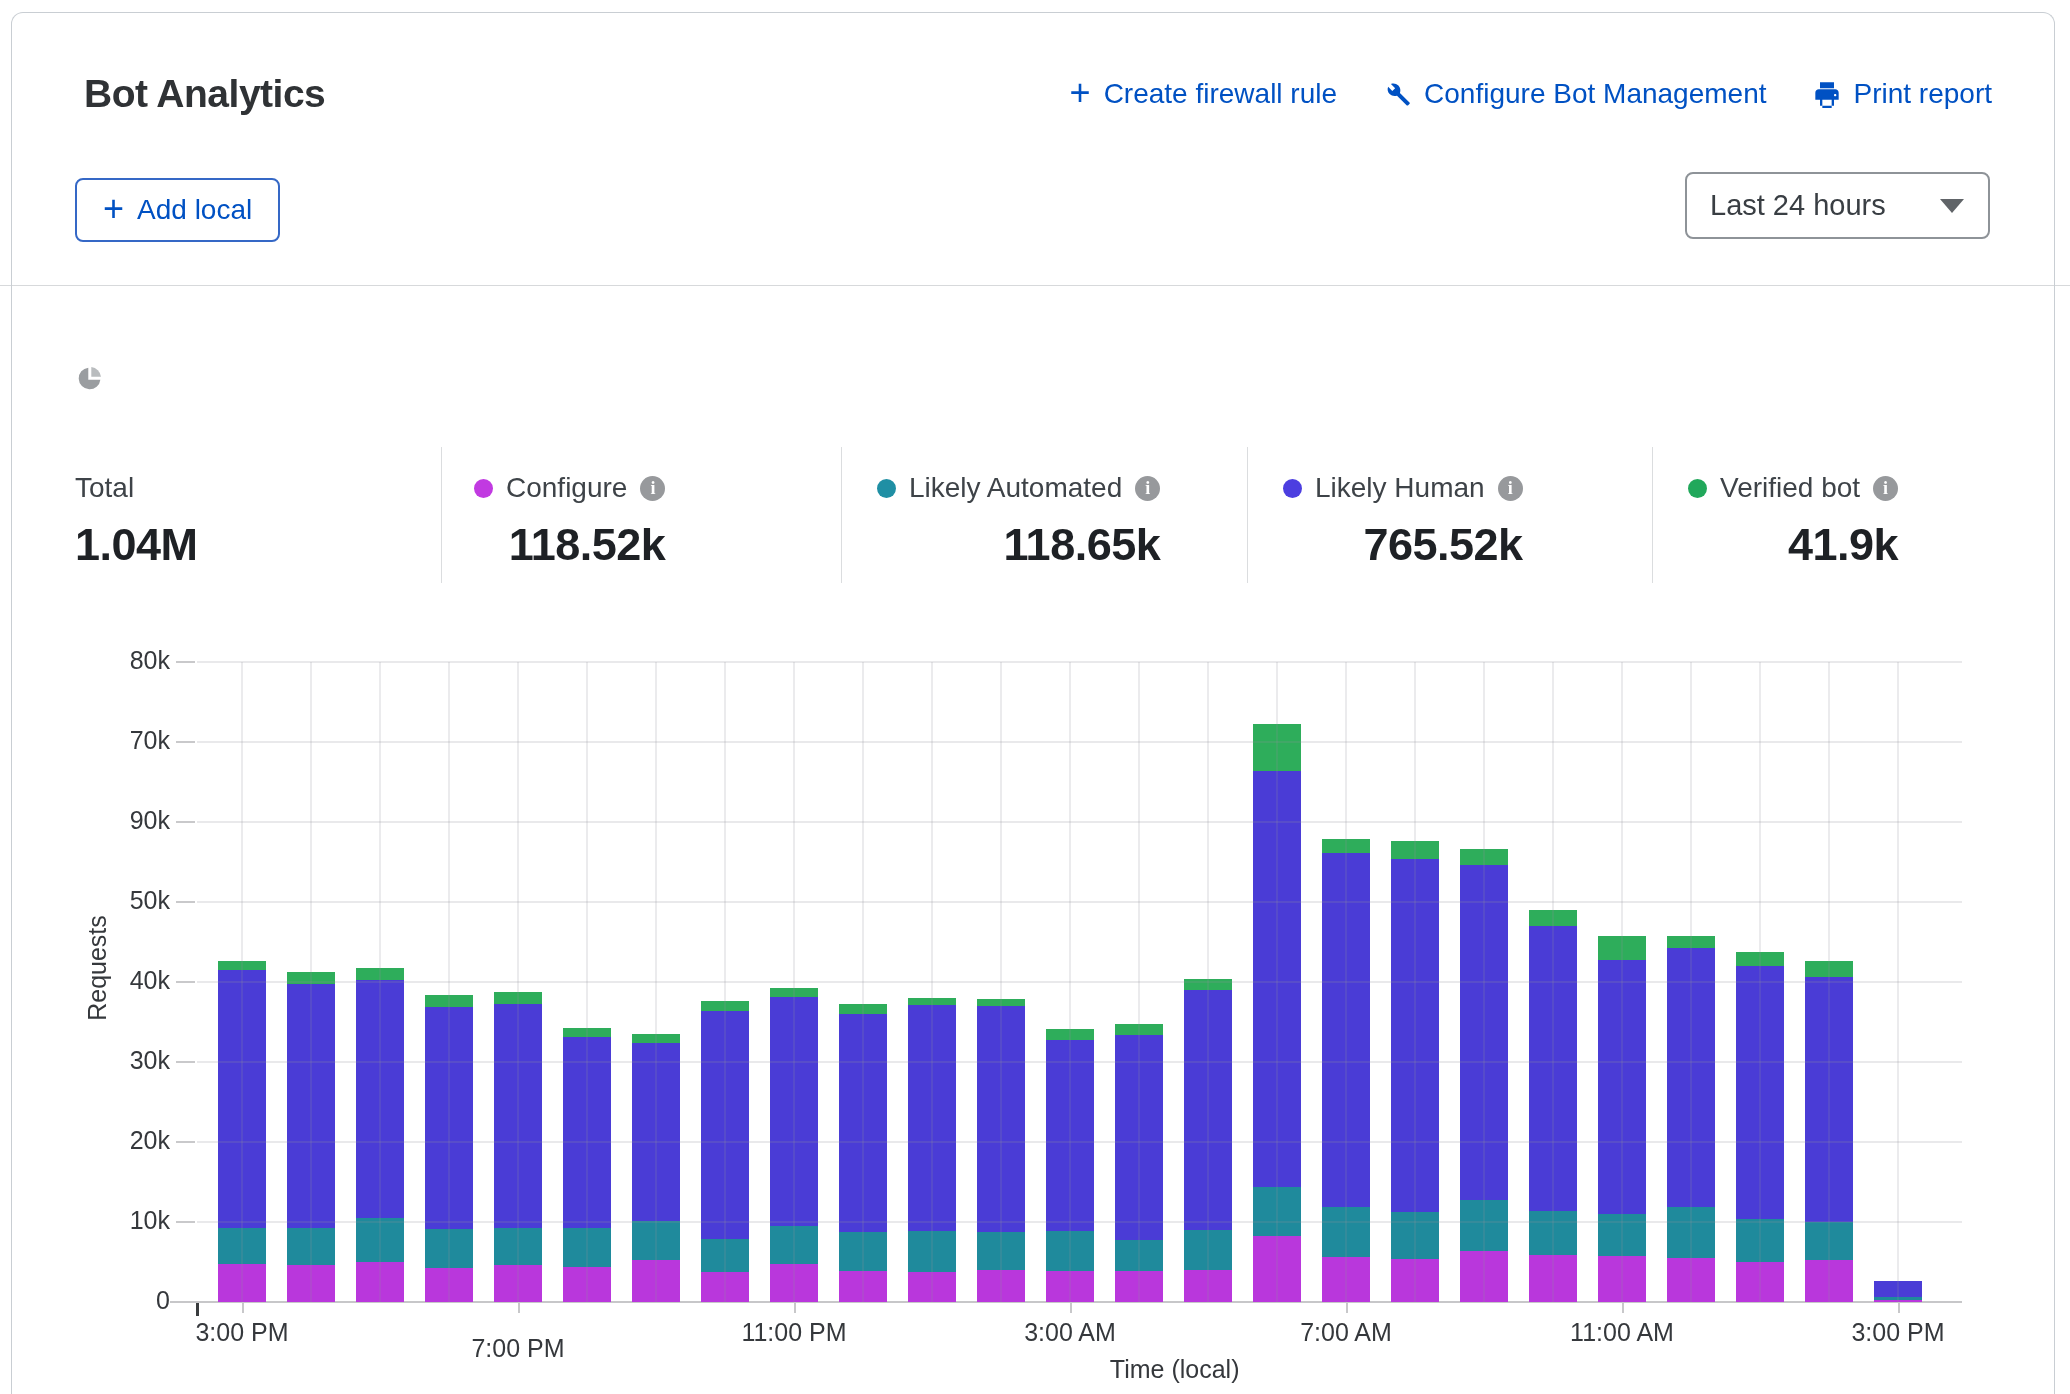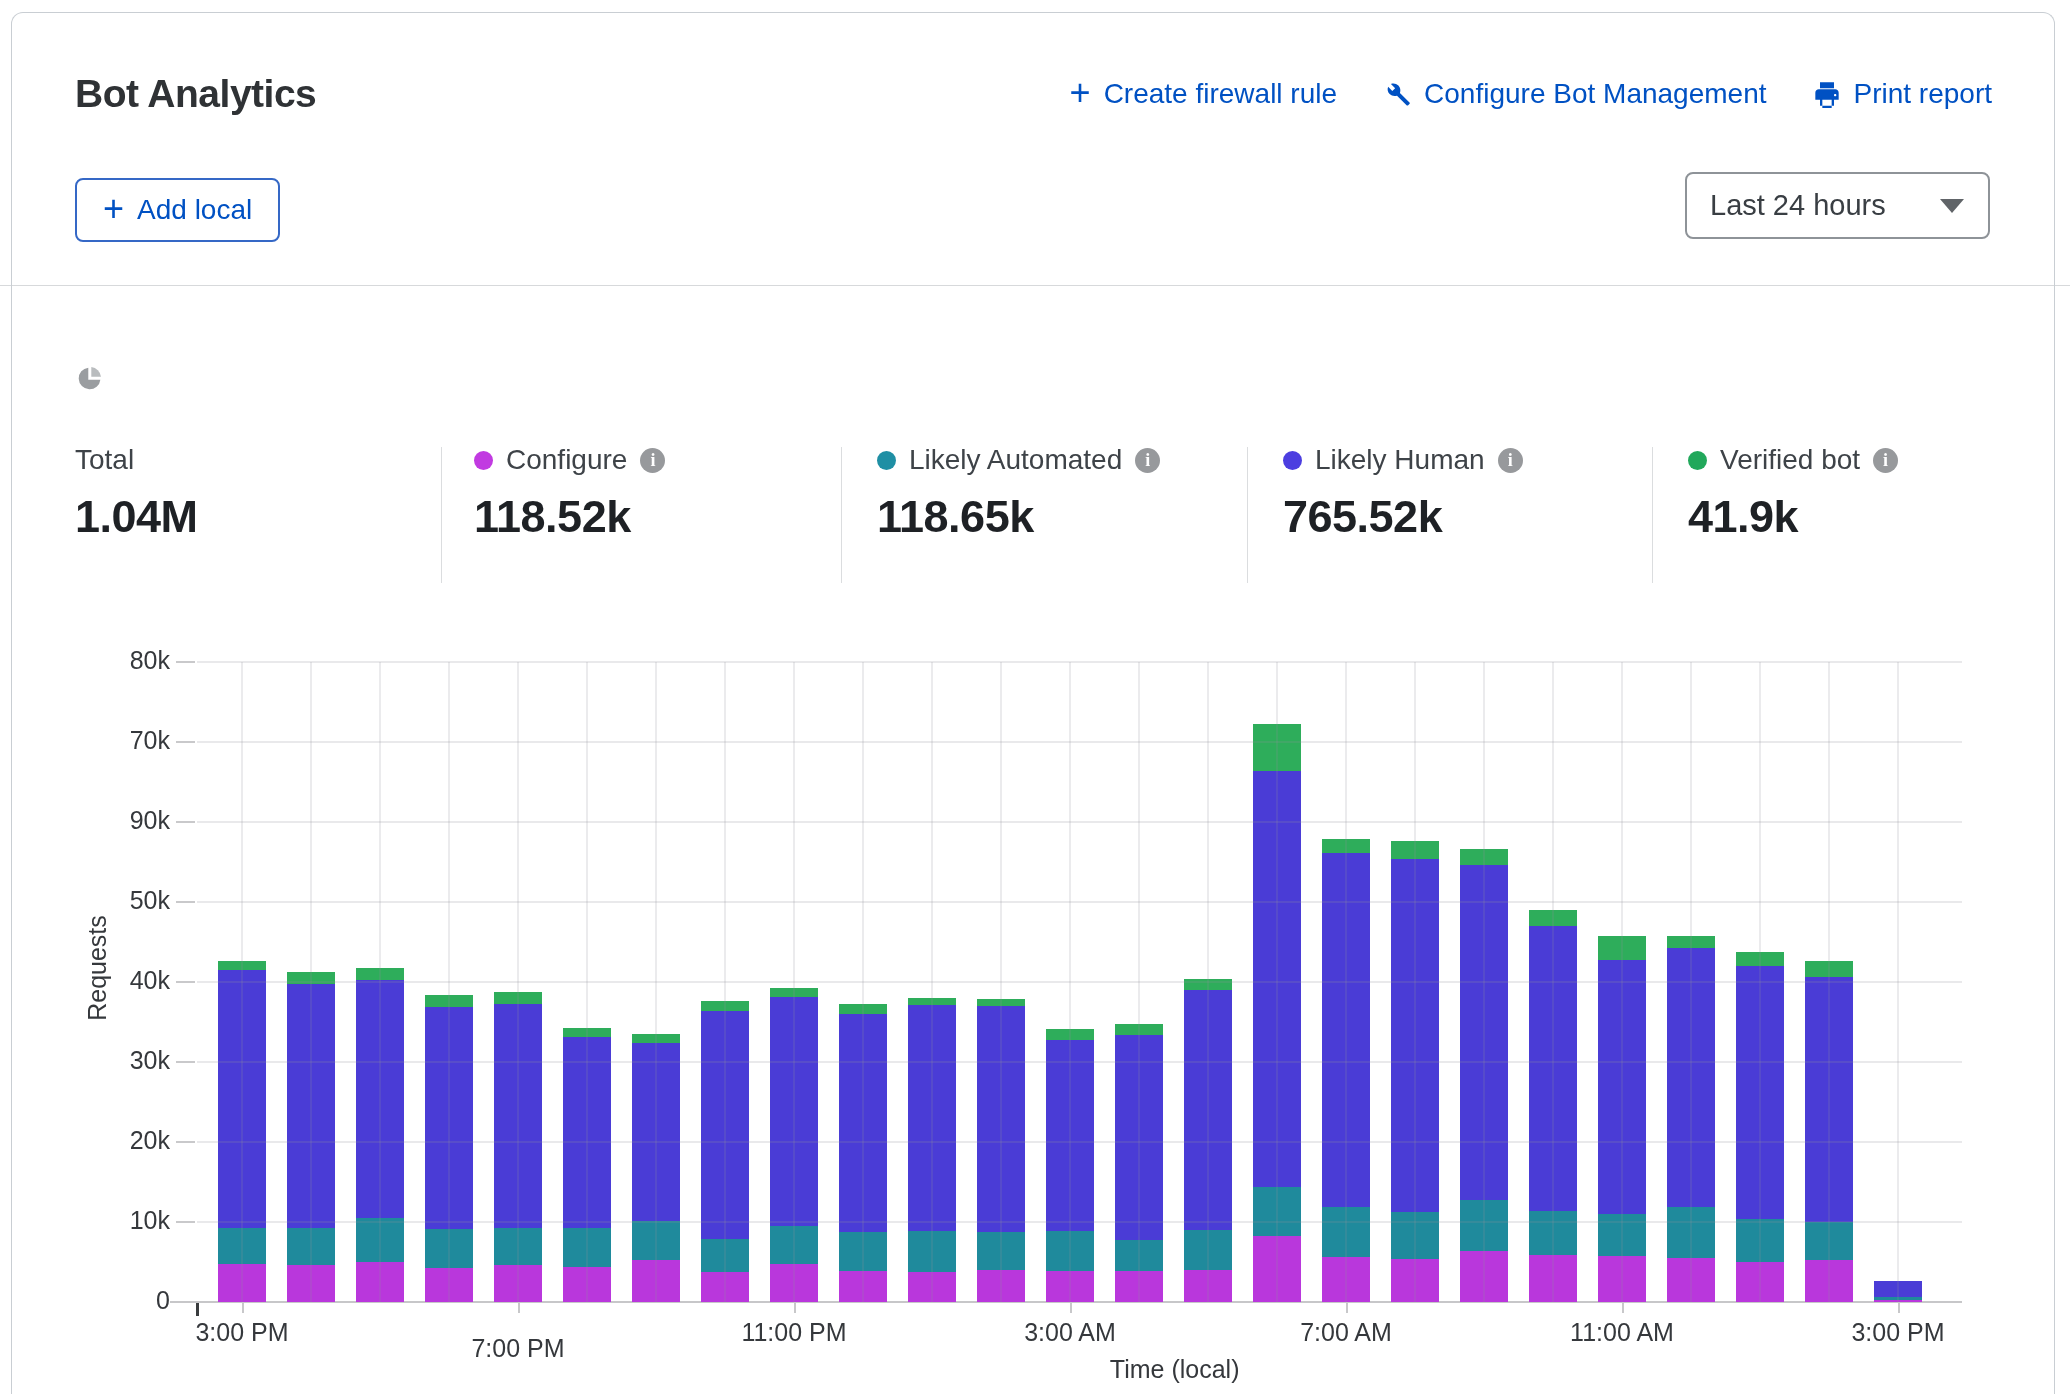--- a/index.html
+++ b/index.html
@@ -6,41 +6,41 @@
   html,body { margin:0; padding:0; }
   body {
     width:2070px; height:1394px; position:relative; overflow:hidden;
     background:#ffffff; font-family:"Liberation Sans", sans-serif; color:#303336;
   }
   .full-divider { position:absolute; left:0; top:285px; width:2070px; height:1px; background:#d7d9db; }
   .card-border {
     position:absolute; left:11px; top:12px; width:2044px; height:1500px;
     border:1px solid #c9ced3; border-bottom:none; border-radius:12px; pointer-events:none;
   }
-  .page-title { position:absolute; left:75px; top:72px; font-size:39px; font-weight:700; letter-spacing:-0.5px; color:#2f3235; }
+  .page-title { position:absolute; left:84px; top:72px; font-size:39px; font-weight:700; letter-spacing:-0.5px; color:#2f3235; }
   .actions { position:absolute; top:78px; right:78px; display:flex; align-items:center; gap:46px; }
   .action { display:flex; align-items:center; gap:13px; color:#0051c3; font-size:28px; font-weight:500; cursor:pointer; white-space:nowrap; }
   .plus-glyph { font-size:36px; font-weight:500; line-height:28px; position:relative; top:-1px; }
   .action svg { display:block; }
 
   .add-filter {
     position:absolute; left:75px; top:178px; height:64px; padding:0 26px;
     display:flex; align-items:center; gap:13px; background:#fff;
     border:2px solid #3568c6; border-radius:8px; color:#0051c3; font-size:28px; font-weight:500; cursor:pointer;
   }
   .time-select {
     position:absolute; top:172px; right:80px; width:305px; height:67px; background:#fff;
     border:2px solid #8e9398; border-radius:8px; display:flex; align-items:center; justify-content:space-between;
     padding:0 24px 0 23px; font-size:29px; color:#393e43; cursor:pointer;
   }
   .caret-down { width:0; height:0; border-left:12px solid transparent; border-right:12px solid transparent; border-top:14px solid #606468; }
 
   .section-title { position:absolute; left:75px; top:364px; display:flex; align-items:center; gap:18px; font-size:32px; font-weight:700; color:#2f3235; }
 
-  .stat { position:absolute; top:444px; }
+  .stat { position:absolute; top:472px;text-align:right; }
   .stat-label-row { display:flex; align-items:center; gap:13px; font-size:28px; color:#3e4348; }
   .stat-value { margin-top:15px; font-size:45px; font-weight:700; color:#1e2125; letter-spacing:-0.5px; }
   .dot { width:19px; height:19px; border-radius:50%; flex:none; }
   .info-icon { width:25px; height:25px; border-radius:50%; background:#97999c; color:#fff; font-size:18px; font-weight:700;
                display:flex; align-items:center; justify-content:center; flex:none; font-family:"Liberation Serif", serif; }
   .stat-divider { position:absolute; top:447px; width:1px; height:136px; background:#dbdddf; }
 
   #chart { position:absolute; left:0; top:0; width:2070px; height:1394px; pointer-events:none; }
   #chart .ylab { position:absolute; width:110px; text-align:right; font-size:25px; color:#35383c; }
   #chart .ydash { position:absolute; width:19px; height:2px; background:#c9c9cb; }

